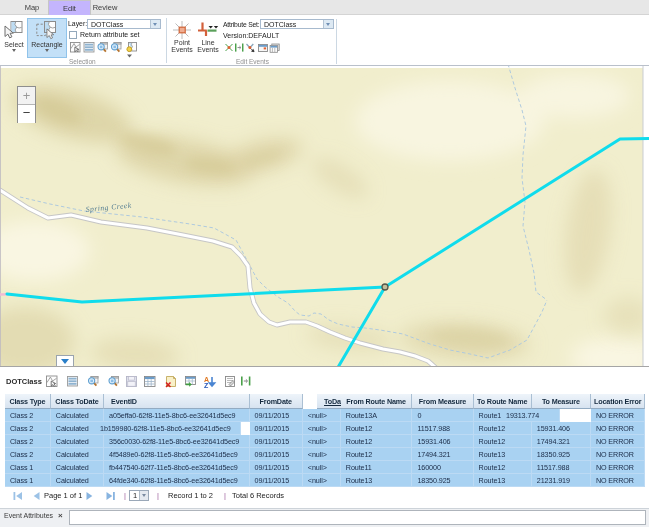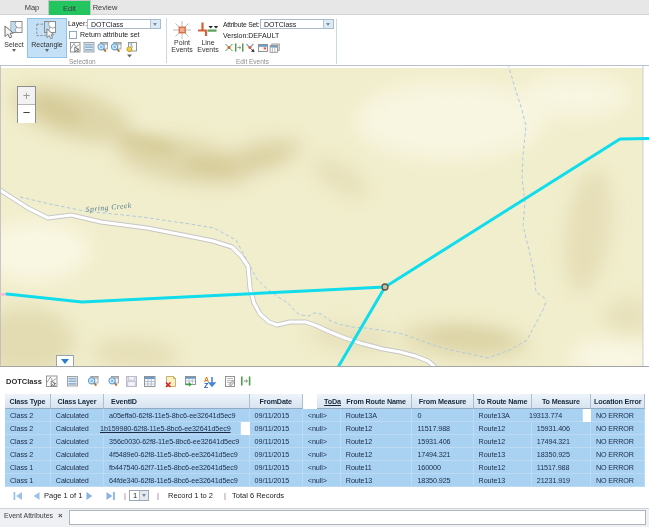--- a/index.html
+++ b/index.html
@@ -2,21 +2,21 @@
 <html><head>
 <meta charset="utf-8">
 <style>
 * { margin:0; padding:0; box-sizing:border-box; }
 html,body { width:649px; height:527px; overflow:hidden; }
 body { font-family:"Liberation Sans", sans-serif; position:relative; background:#fff; }
 .abs { position:absolute; }
 
 #tabbar { left:0; top:0; width:649px; height:15px; background:#e7e7e7; border-bottom:1px solid #d4d4d4; }
 .toptab { position:absolute; top:0; height:15px; font-size:7.5px; color:#3c3c3c; text-align:center; line-height:16px; }
-#tab-edit { left:48px; width:43px; background:#22c55e; border:1px solid #c6c6c6; border-bottom:none; height:16px; }
+#tab-edit { left:48px; width:43px; background:#c4b5fd; border:1px solid #c6c6c6; border-bottom:none; height:16px; }
 
 #ribbon { left:0; top:15px; width:649px; height:51px; background:#fff; border-bottom:1px solid #b9c0ca; }
 .grouplabel { position:absolute; font-size:6.5px; color:#8f8f8f; }
 .vsep { position:absolute; width:1px; background:#ccd8e3; }
 .btnlabel { position:absolute; font-size:7px; color:#333; text-align:center; z-index:3; }
 .ddarrow { z-index:3; position:absolute; width:0; height:0; border-left:2.5px solid transparent; border-right:2.5px solid transparent; border-top:3px solid #666; }
 .combo { position:absolute; height:10px; background:#fff; border:1px solid #a7bace; font-size:7px; color:#222; line-height:9px; }
 .combobtn { position:absolute; right:0; top:0; bottom:0; width:10px; background:#dde9f3; border-left:1px solid #b4c4d4; }
 .combobtn:after { content:""; position:absolute; left:2px; top:3px; width:0; height:0; border-left:2.5px solid transparent; border-right:2.5px solid transparent; border-top:3px solid #6f8fb4; }
 .rlabel { position:absolute; font-size:7.5px; color:#222; }
@@ -310,42 +310,42 @@
   </g>
   <g fill="#88b4e0">
     <path d="M86.5,4 L86.5,12 L92.3,8 Z"></path>
     <path d="M106.5,4 L106.5,12 L112.3,8 Z"></path>
     <rect x="113" y="4" width="1.8" height="8"></rect>
   </g>
 </svg>
 
 <div id="gridwrap">
     <div class="hdr" style="left:5px;width:45.8px;">Class Type</div>
-    <div class="hdr" style="left:50.8px;width:53.3px;">Class Layer</div>
+    <div class="hdr" style="left:50.8px;width:53.3px;">Class ToDate</div>
     <div class="hdr" style="left:104.1px;width:145.5px;text-align:left;padding-left:7px;">EventID</div>
     <div class="hdr" style="left:249.6px;width:53.20000000000002px;">FromDate</div>
     <div class="hdr" style="left:317px;width:38px;text-decoration:underline;">ToDate</div>
     <div class="hdr" style="left:340.8px;width:71.59999999999997px;">From Route Name</div>
     <div class="hdr" style="left:412.4px;width:61.200000000000045px;">From Measure</div>
     <div class="hdr" style="left:473.6px;width:58.19999999999993px;">To Route Name</div>
     <div class="hdr" style="left:531.8px;width:59.10000000000002px;">To Measure</div>
     <div class="hdr" style="left:590.9px;width:54.60000000000002px;">Location Error</div>
     <div class="cell" style="left:5px;top:409px;width:45.8px;">Class 2</div>
     <div class="cell" style="left:50.8px;top:409px;width:53.3px;">Calculated</div>
     <div class="cell" style="left:104.1px;top:409px;width:145.5px;">a05effa0-62f8-11e5-8bc6-ee32641d5ec9</div>
     <div class="cell" style="left:249.6px;top:409px;width:53.20000000000002px;">09/11/2015</div>
     <div class="cell" style="left:302.8px;top:409px;width:38px;">&lt;null&gt;</div>
     <div class="cell" style="left:340.8px;top:409px;width:71.59999999999997px;">Route13A</div>
     <div class="cell" style="left:412.4px;top:409px;width:61.200000000000045px;">0</div>
     <div class="cell" style="left:473.6px;top:409px;width:58.19999999999993px;">Route13A</div>
-    <div class="cell" style="left:524px;top:409px;width:59.10000000000002px;">19313.774</div>
+    <div class="cell" style="left:501px;top:409px;width:59.10000000000002px;">19313.774</div>
     <div class="cell" style="left:590.9px;top:409px;width:54.60000000000002px;">NO ERROR</div>
     <div class="cell" style="left:5px;top:422px;width:45.8px;">Class 2</div>
     <div class="cell" style="left:50.8px;top:422px;width:53.3px;">Calculated</div>
-    <div class="cell" style="left:95px;top:422px;width:145.5px;text-decoration:underline;">1b159980-62f8-11e5-8bc6-ee32641d5ec9</div>
+    <div class="cell" style="left:95px;top:422px;width:145.5px;">1b159980-62f8-11e5-8bc6-ee32641d5ec9</div>
     <div class="cell" style="left:249.6px;top:422px;width:53.20000000000002px;">09/11/2015</div>
     <div class="cell" style="left:302.8px;top:422px;width:38px;">&lt;null&gt;</div>
     <div class="cell" style="left:340.8px;top:422px;width:71.59999999999997px;">Route12</div>
     <div class="cell" style="left:412.4px;top:422px;width:61.200000000000045px;">11517.988</div>
     <div class="cell" style="left:473.6px;top:422px;width:58.19999999999993px;">Route12</div>
     <div class="cell" style="left:531.8px;top:422px;width:59.10000000000002px;">15931.406</div>
     <div class="cell" style="left:590.9px;top:422px;width:54.60000000000002px;">NO ERROR</div>
     <div class="cell" style="left:5px;top:435px;width:45.8px;">Class 2</div>
     <div class="cell" style="left:50.8px;top:435px;width:53.3px;">Calculated</div>
     <div class="cell" style="left:104.1px;top:435px;width:145.5px;">356c0030-62f8-11e5-8bc6-ee32641d5ec9</div>

